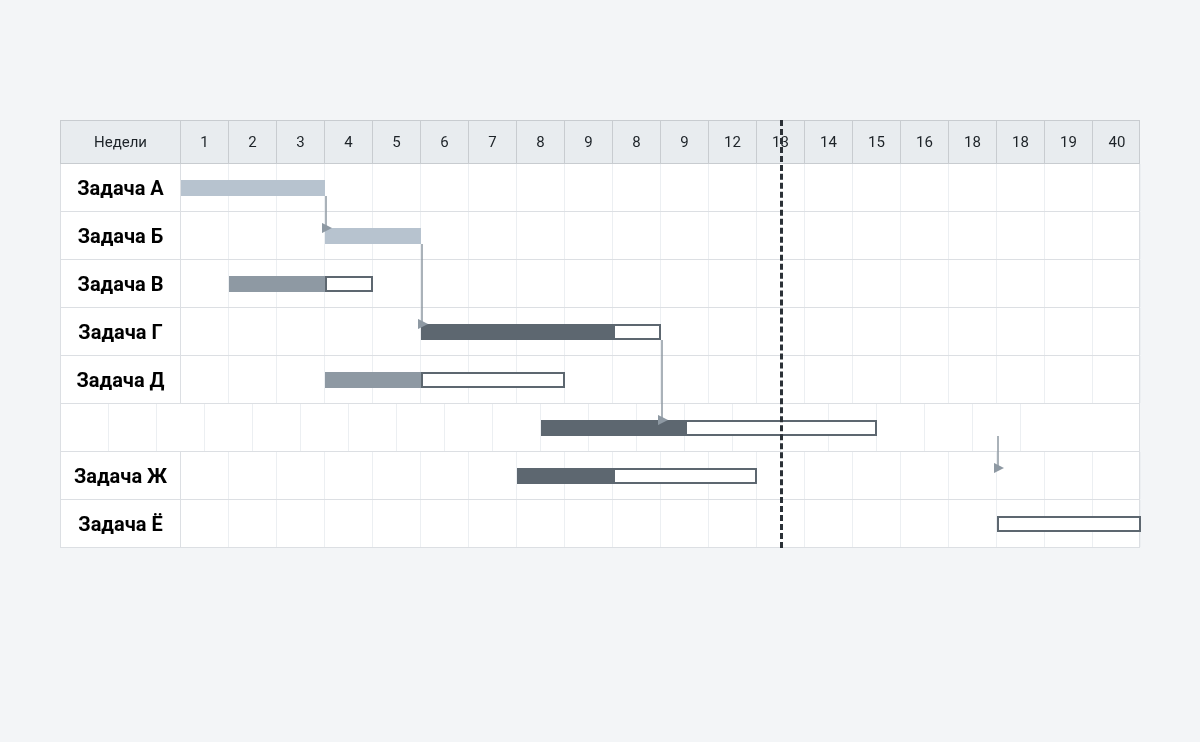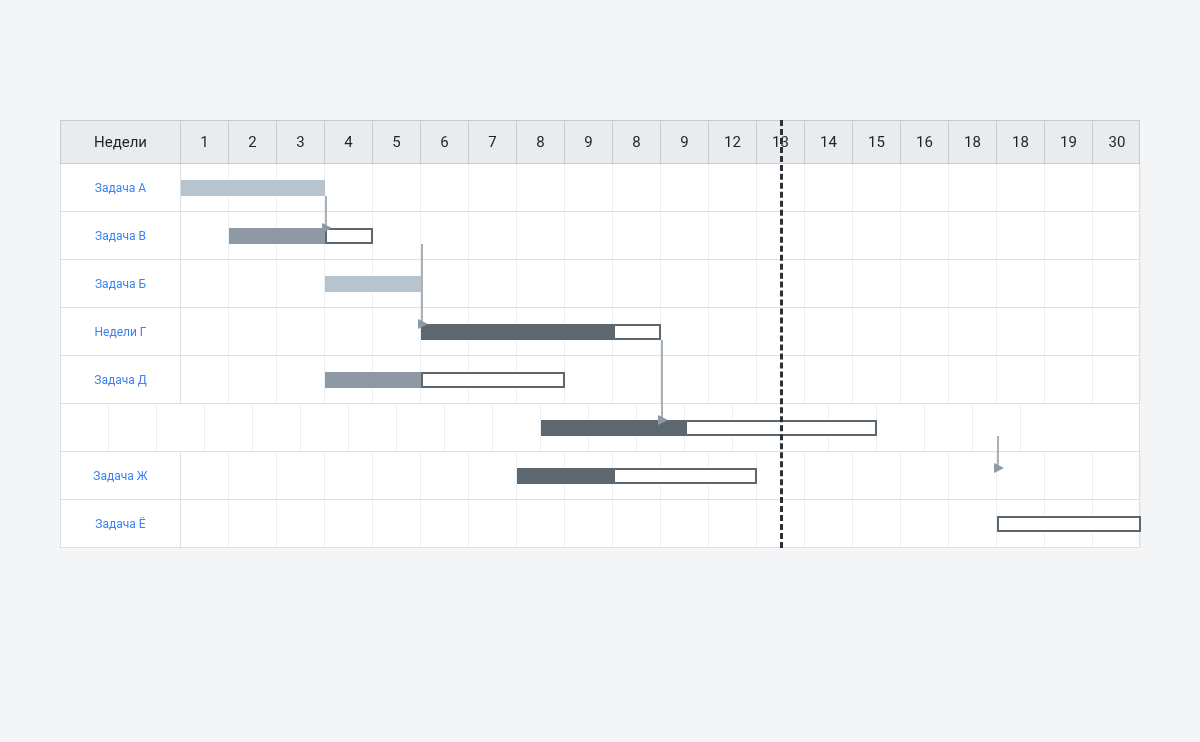--- a/index.html
+++ b/index.html
@@ -60,23 +60,23 @@
     position: relative;
     background: #fff;
   }
   .row-label-cell {
     width: 120px;
     box-sizing: border-box;
     border-right: 1px solid #dcdfe3;
     display: flex;
     align-items: center;
     justify-content: center;
-    font-weight: 400;
-    font-size: 12px;
-    color: #3b82f6;
+    font-weight: 700;
+    font-size: 20px;
+    color: #000000;
     background: #fff;
     z-index: 2;
     flex: 0 0 auto;
   }
   .row-grid {
     display: flex;
     flex: 1 1 auto;
     position: relative;
   }
   .row-grid .grid-cell {
@@ -148,21 +148,21 @@
         <div class="header-cell col-week">8</div>
         <div class="header-cell col-week">9</div>
         <div class="header-cell col-week">12</div>
         <div class="header-cell col-week">13</div>
         <div class="header-cell col-week">14</div>
         <div class="header-cell col-week">15</div>
         <div class="header-cell col-week">16</div>
         <div class="header-cell col-week">18</div>
         <div class="header-cell col-week">18</div>
         <div class="header-cell col-week">19</div>
-        <div class="header-cell col-week">30</div>
+        <div class="header-cell col-week">40</div>
       </div>
 
     <div id="rows-mount">
         <div class="data-row">
           <div class="row-label-cell">Задача А</div>
           <div class="row-grid">
             <div class="grid-cell"></div>
             <div class="grid-cell"></div>
             <div class="grid-cell"></div>
             <div class="grid-cell"></div>
@@ -177,20 +177,48 @@
             <div class="grid-cell"></div>
             <div class="grid-cell"></div>
             <div class="grid-cell"></div>
             <div class="grid-cell"></div>
             <div class="grid-cell"></div>
             <div class="grid-cell"></div>
             <div class="grid-cell"></div>
             <div class="grid-cell"></div>
             <div class="bar-layer">
               <div class="bar noborder" style="left: 0px; width: 144px; background: rgb(183, 195, 207);"></div>
+            </div>
+          </div>
+        </div>
+        <div class="data-row">
+          <div class="row-label-cell">Задача Б</div>
+          <div class="row-grid">
+            <div class="grid-cell"></div>
+            <div class="grid-cell"></div>
+            <div class="grid-cell"></div>
+            <div class="grid-cell"></div>
+            <div class="grid-cell"></div>
+            <div class="grid-cell"></div>
+            <div class="grid-cell"></div>
+            <div class="grid-cell"></div>
+            <div class="grid-cell"></div>
+            <div class="grid-cell"></div>
+            <div class="grid-cell"></div>
+            <div class="grid-cell"></div>
+            <div class="grid-cell"></div>
+            <div class="grid-cell"></div>
+            <div class="grid-cell"></div>
+            <div class="grid-cell"></div>
+            <div class="grid-cell"></div>
+            <div class="grid-cell"></div>
+            <div class="grid-cell"></div>
+            <div class="grid-cell"></div>
+            <div class="bar-layer">
+              <div class="bar noborder" style="left: 144px; width: 96px; background: rgb(183, 195, 207);"></div>
             </div>
           </div>
         </div>
         <div class="data-row">
           <div class="row-label-cell">Задача В</div>
           <div class="row-grid">
             <div class="grid-cell"></div>
             <div class="grid-cell"></div>
             <div class="grid-cell"></div>
             <div class="grid-cell"></div>
@@ -210,49 +238,21 @@
             <div class="grid-cell"></div>
             <div class="grid-cell"></div>
             <div class="grid-cell"></div>
             <div class="bar-layer">
               <div class="bar noborder" style="left: 48px; width: 96px; background: rgb(142, 153, 163);"></div>
               <div class="bar" style="left: 144px; width: 48px; background: rgb(255, 255, 255); border-color: rgb(93, 103, 112);"></div>
             </div>
           </div>
         </div>
         <div class="data-row">
-          <div class="row-label-cell">Задача Б</div>
-          <div class="row-grid">
-            <div class="grid-cell"></div>
-            <div class="grid-cell"></div>
-            <div class="grid-cell"></div>
-            <div class="grid-cell"></div>
-            <div class="grid-cell"></div>
-            <div class="grid-cell"></div>
-            <div class="grid-cell"></div>
-            <div class="grid-cell"></div>
-            <div class="grid-cell"></div>
-            <div class="grid-cell"></div>
-            <div class="grid-cell"></div>
-            <div class="grid-cell"></div>
-            <div class="grid-cell"></div>
-            <div class="grid-cell"></div>
-            <div class="grid-cell"></div>
-            <div class="grid-cell"></div>
-            <div class="grid-cell"></div>
-            <div class="grid-cell"></div>
-            <div class="grid-cell"></div>
-            <div class="grid-cell"></div>
-            <div class="bar-layer">
-              <div class="bar noborder" style="left: 144px; width: 96px; background: rgb(183, 195, 207);"></div>
-            </div>
-          </div>
-        </div>
-        <div class="data-row">
-          <div class="row-label-cell">Недели Г</div>
+          <div class="row-label-cell">Задача Г</div>
           <div class="row-grid">
             <div class="grid-cell"></div>
             <div class="grid-cell"></div>
             <div class="grid-cell"></div>
             <div class="grid-cell"></div>
             <div class="grid-cell"></div>
             <div class="grid-cell"></div>
             <div class="grid-cell"></div>
             <div class="grid-cell"></div>
             <div class="grid-cell"></div>

